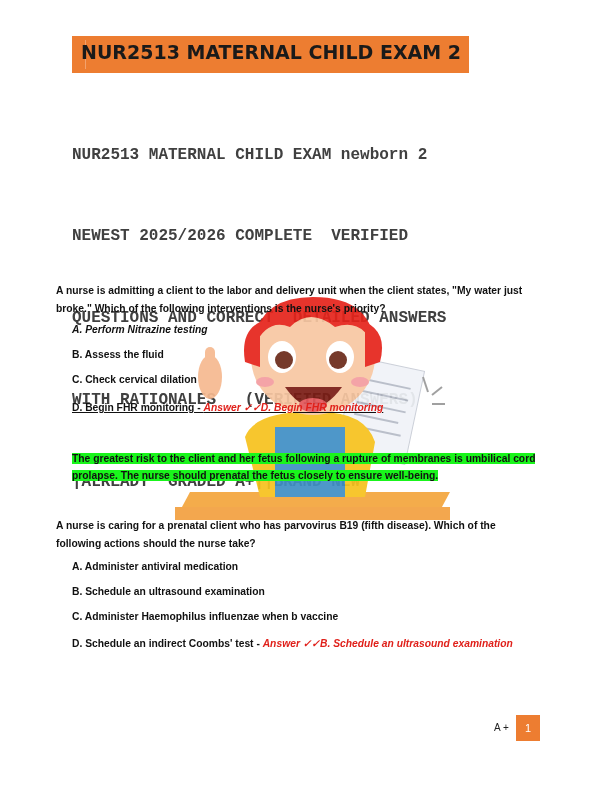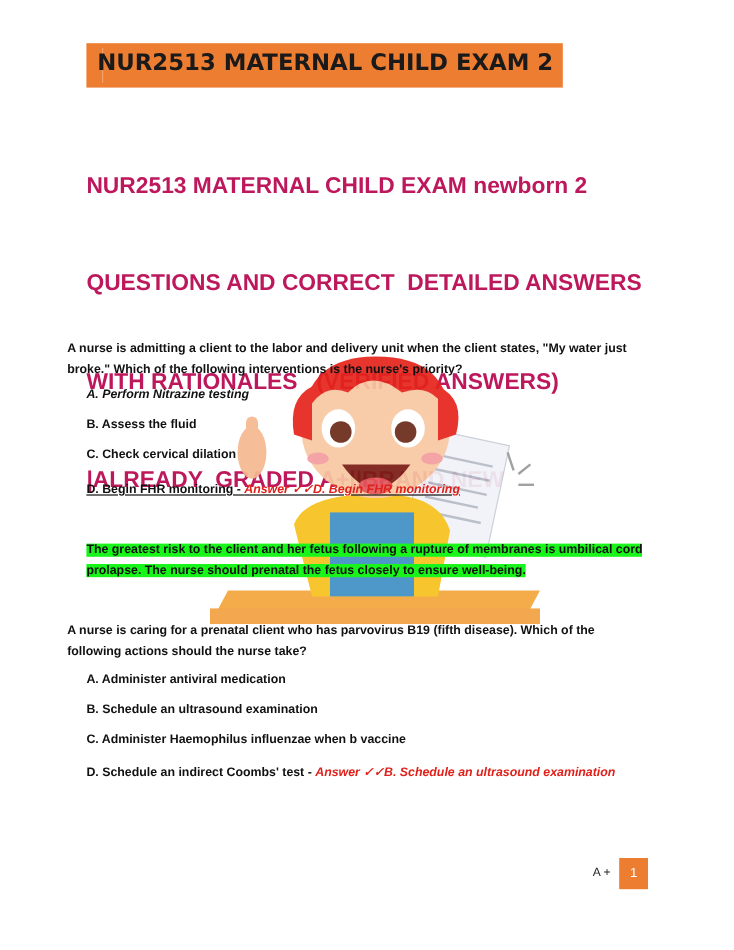--- a/index.html
+++ b/index.html
@@ -1,20 +1,20 @@
 <!DOCTYPE html>
 <html><head>
 <meta charset="utf-8">
 <style>
   html, body { margin: 0; padding: 0; background: #ffffff; }
   body { width: 612px; height: 792px; position: relative; overflow: hidden; font-family: "DejaVu Sans", sans-serif; color: #000; }
   .header-bar { position: absolute; left: 72px; top: 36px; width: 397px; height: 37px; background: #ed7d31; }
   .header-bar .rule { position: absolute; left: 13px; top: 4px; width: 1px; height: 29px; background: #f3a26d; }
   .header-title { position: absolute; right: 8px; top: 5px; font-family: "DejaVu Sans", sans-serif; font-weight: bold; font-size: 19px; color: #1a1a1a; letter-spacing: 0px; }
-  .doc-title { position: absolute; left: 72px; top: 87px; width: 470px; font-family: Liberation Sans, sans-serif; font-size: 19px; line-height: 27.3px; color: #be185d; font-weight: 600; white-space: pre-wrap; }
+  .doc-title { position: absolute; left: 72px; top: 87px; width: 470px; font-family: Liberation Mono, monospace; font-size: 16px; line-height: 27.3px; color: #404040; font-weight: 600; white-space: pre-wrap; }
   .doc-title .line { display: block; white-space: pre; }
   .body-text { font-family: "Liberation Sans", sans-serif; font-weight: bold; font-size: 10.3px; color: #111; }
   .q { position: absolute; left: 56px; width: 470px; line-height: 17.5px; }
   .opt { position: absolute; left: 72px; white-space: nowrap; }
   .answer { color: #e0201a; font-style: italic; }
   .rationale { position: absolute; left: 72px; top: 450px; width: 470px; line-height: 17.4px; }
   .rationale span.hl { background: #19f51b; }
   .illustration { position: absolute; left: 160px; top: 292px; width: 320px; height: 236px; opacity: 0.92; pointer-events: none; }
   .page-label { position: absolute; left: 494px; top: 722px; font-family: "Liberation Sans", sans-serif; font-size: 10px; color: #222; }
   .page-box { position: absolute; left: 516px; top: 715px; width: 24px; height: 26px; background: #ed7d31; color: #fff; font-family: "Liberation Sans", sans-serif; font-size: 11px; text-align: center; line-height: 26px; }
@@ -22,20 +22,21 @@
 </head>
 <body>
 
 <div class="header-bar">
   <div class="rule"></div>
   <div class="header-title">NUR2513 MATERNAL CHILD EXAM 2</div>
 </div>
 
 <div class="doc-title">
   <span class="line">NUR2513 MATERNAL CHILD EXAM newborn 2</span>
+  <span class="line">NEWEST 2025/2026 COMPLETE  VERIFIED</span>
   <span class="line">QUESTIONS AND CORRECT  DETAILED ANSWERS</span>
   <span class="line">WITH RATIONALES   (VERIFIED ANSWERS)</span>
   <span class="line">|ALREADY  GRADED A+||BRAND NEW</span>
 </div>
 
 <svg class="illustration" viewBox="0 0 320 236">
 
   <path d="M30 200 L290 200 L275 228 L15 228 Z" fill="#f4a53c"></path>
   <rect x="15" y="215" width="275" height="13" fill="#f2a040"></rect>
 

